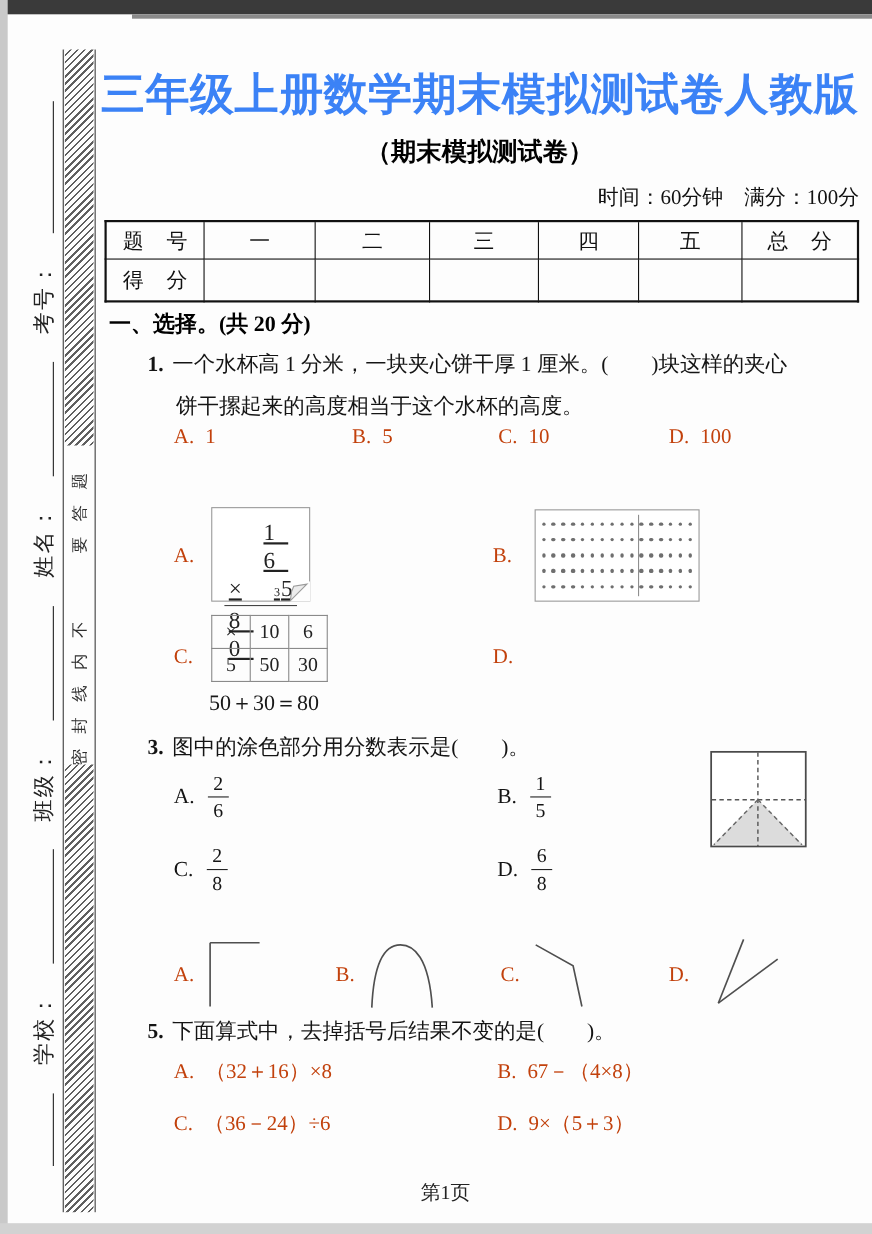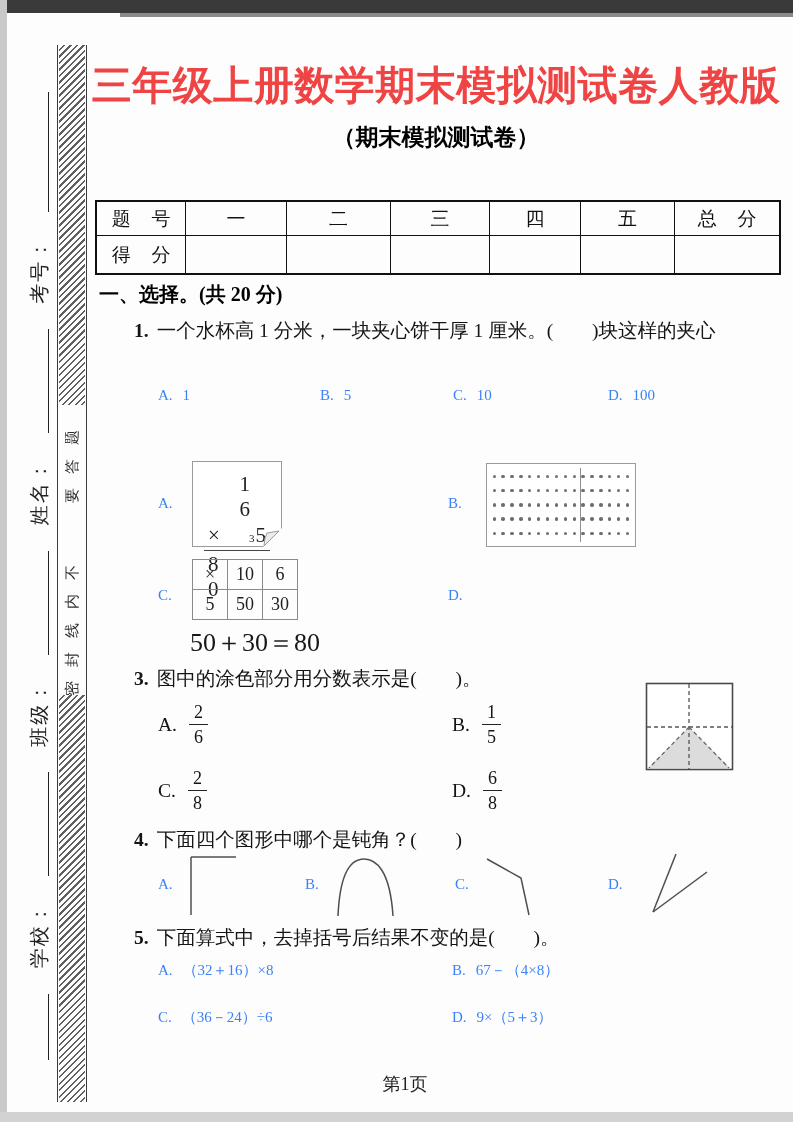--- a/index.html
+++ b/index.html
@@ -28,61 +28,61 @@
   
   .side-fields{left:22px;top:92px;width:968px;height:34px;transform-origin:0 0;
                transform:rotate(-90deg) translateX(-968px);display:flex;align-items:center;
                justify-content:space-between;font-size:20px;color:#222;}
   .side-fields .lbl{white-space:nowrap;letter-spacing:2px;}
   .blank{height:0;border-bottom:1.6px solid #222;transform:translateY(9px);}
   .bl-66{width:66px;} .bl-104{width:104px;} .bl-120{width:120px;}
 
   
   .title{left:90px;top:58px;width:692px;text-align:center;font-size:40px;font-weight:bold;
-         color:#ef4444;white-space:nowrap;letter-spacing:0.5px;}
+         color:#3b82f6;white-space:nowrap;letter-spacing:0.5px;}
   .subtitle{left:90px;top:122px;width:692px;text-align:center;font-size:23px;font-weight:bold;color:#000;}
   .meta{left:95px;top:166px;width:686px;text-align:right;font-size:19px;color:#111;}
 
   
   .score-table{left:95px;top:200px;border-collapse:collapse;table-layout:fixed;}
   .score-table td,.score-table th{border:1.3px solid #111;font-size:19px;font-weight:normal;
         text-align:center;padding:0;color:#111;}
   .score-table{border:2px solid #111;}
   .score-table tr:first-child td,.score-table tr:first-child th{height:33px;}
   .score-table tr:last-child td{height:37px;}
   .sp{letter-spacing:8px;text-indent:8px;}
 
   
   .sec{left:99px;top:281px;font-size:20px;font-weight:bold;color:#000;}
   .qline{font-size:19.5px;color:#141414;white-space:nowrap;}
   .qno{font-weight:bold;margin-right:8px;}
-  .optlabel{font-size:15px;color:#3b82f6;white-space:nowrap;}
+  .optlabel{font-size:19px;color:#c2410c;white-space:nowrap;}
   .optlabel b{font-weight:normal;margin-right:10px;}
 
   
   .card{left:192px;top:461px;width:88px;height:84px;background:#fff;border:1px solid #9a9a9a;}
-  .vm{width:58px;margin:10px auto 16px;font-size:21px;color:#222;}
+  .vm{width:58px;margin:10px auto 16px;font-size:21px;color:#222;text-decoration:underline;}
   .vm-r1{text-align:right;padding-right:4px;}
   .vm-r1 i,.vm-r3 i{font-style:normal;letter-spacing:12px;}
   .vm-r2{display:flex;justify-content:space-between;align-items:flex-end;margin-top:1px;}
   .vm-r2 .carry{font-size:11px;transform:translateY(4px);margin-right:1px;}
   .vm-line{border-top:1.6px solid #444;width:66px;margin:2px 0 1px -4px;}
   .vm-r3{padding-right:4px;}
   .dogear{position:absolute;right:-1px;bottom:-1px;}
 
   .dotbox{left:486px;top:463px;width:148px;height:82px;border:1px solid #9a9a9a;background:#fff;
           display:flex;flex-direction:column;justify-content:space-evenly;}
   .dot-row{display:flex;justify-content:space-evenly;align-items:center;}
   .dot{width:3.4px;height:3.4px;border-radius:50%;background:#6f6f6f;}
   .dot-divider{position:absolute;top:4px;bottom:4px;width:1.6px;background:#8f8f8f;}
 
   .ctable{left:192px;top:559px;border-collapse:collapse;}
   .ctable td{border:1px solid #8a8a8a;text-align:center;font-size:18px;color:#222;
              width:30px;height:29px;padding:0 2px;}
-  .csum{left:190px;top:625px;font-size:26px;color:#181818;}
+  .csum{left:190px;top:625px;font-size:20px;color:#181818;}
 
   .dbox{left:479px;top:555px;width:168px;border:1px solid #6f6f6f;padding:5px 8px;background:#fff;}
   .dbox div{font-size:17px;line-height:27px;color:#181818;white-space:nowrap;}
 
   
   .fracopt{display:flex;align-items:center;font-size:19.5px;color:#141414;}
   .fracopt .flb{margin-right:12px;}
   .frac{display:inline-flex;flex-direction:column;align-items:center;font-size:18px;line-height:24px;}
   .frac .num{border-bottom:1.6px solid #222;padding:0 5px;}
 
@@ -118,20 +118,21 @@
     <span class="lbl">班级：</span>
     <span class="blank bl-104"></span>
     <span class="lbl">姓名：</span>
     <span class="blank bl-104"></span>
     <span class="lbl">考号：</span>
     <span class="blank bl-120"></span>
   </div>
 
   <div class="abs title">三年级上册数学期末模拟测试卷人教版</div>
   <div class="abs subtitle">（期末模拟测试卷）</div>
+  <div class="abs meta">时间：60分钟　满分：100分</div>
 
   <table class="abs score-table">
     <tbody>
         <tr>
       <th style="width:88px" class="sp">题 号</th>
       <th style="width:100px">一</th>
       <th style="width:103px">二</th>
       <th style="width:98px">三</th>
       <th style="width:90px">四</th>
       <th style="width:93px">五</th>
@@ -147,20 +148,21 @@
       <td></td>
     </tr>
   </tbody>
     </table>
 
   <div class="abs sec">一、选择。(共 20 分)</div>
 
   <div class="abs qline" style="left:134px;top:317px">
     <span class="qno">1.</span><span>一个水杯高 1 分米，一块夹心饼干厚 1 厘米。(　　)块这样的夹心</span>
   </div>
+  <div class="abs qline" style="left:160px;top:355px">饼干摞起来的高度相当于这个水杯的高度。</div>
   <div class="abs optlabel" style="left:158px;top:387px"><b>A.</b><span>1</span></div>
   <div class="abs optlabel" style="left:320px;top:387px"><b>B.</b><span>5</span></div>
   <div class="abs optlabel" style="left:453px;top:387px"><b>C.</b><span>10</span></div>
   <div class="abs optlabel" style="left:608px;top:387px"><b>D.</b><span>100</span></div>
 
 
   <div class="abs optlabel" style="left:158px;top:495px">A.</div>
   <div class="abs card">
     <div class="vm">
       <div class="vm-r1"><i>1 6</i></div>
@@ -326,23 +328,20 @@
 
   <svg class="abs fig3" width="90" height="90">
     <rect x="1.5" y="1.5" width="86" height="86" fill="#fff" stroke="#4a4a4a" stroke-width="1.6"></rect>
     <polygon points="3,86 44,45 85,86" fill="#dcdcdc"></polygon>
     <line x1="44" y1="2" x2="44" y2="87" stroke="#555" stroke-width="1.3" stroke-dasharray="4 3"></line>
     <line x1="2" y1="45" x2="87" y2="45" stroke="#555" stroke-width="1.3" stroke-dasharray="4 3"></line>
     <line x1="44" y1="45" x2="4" y2="86" stroke="#666" stroke-width="1.3" stroke-dasharray="4 3"></line>
     <line x1="44" y1="45" x2="84" y2="86" stroke="#666" stroke-width="1.3" stroke-dasharray="4 3"></line>
   </svg>
 
-  <div class="abs qline" style="left:134px;top:826px">
-    <span class="qno">4.</span><span>下面四个图形中哪个是钝角？(　　)</span>
-  </div>
   <div class="abs optlabel" style="left:158px;top:876px">A.</div>
   <div class="abs optlabel" style="left:305px;top:876px">B.</div>
   <div class="abs optlabel" style="left:455px;top:876px">C.</div>
   <div class="abs optlabel" style="left:608px;top:876px">D.</div>
   <svg class="abs q4svg" width="686" height="72">
     <g stroke="#4f4f4f" stroke-width="1.5" fill="none">
 
       <line x1="96" y1="9" x2="96" y2="67"></line>
       <line x1="96" y1="9" x2="141" y2="9"></line>
 

